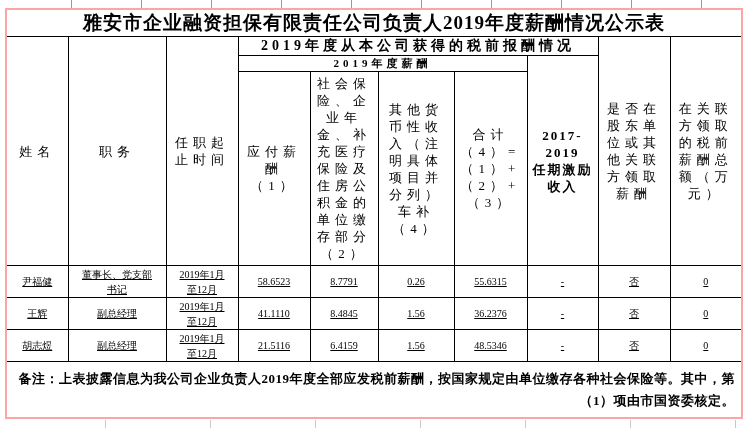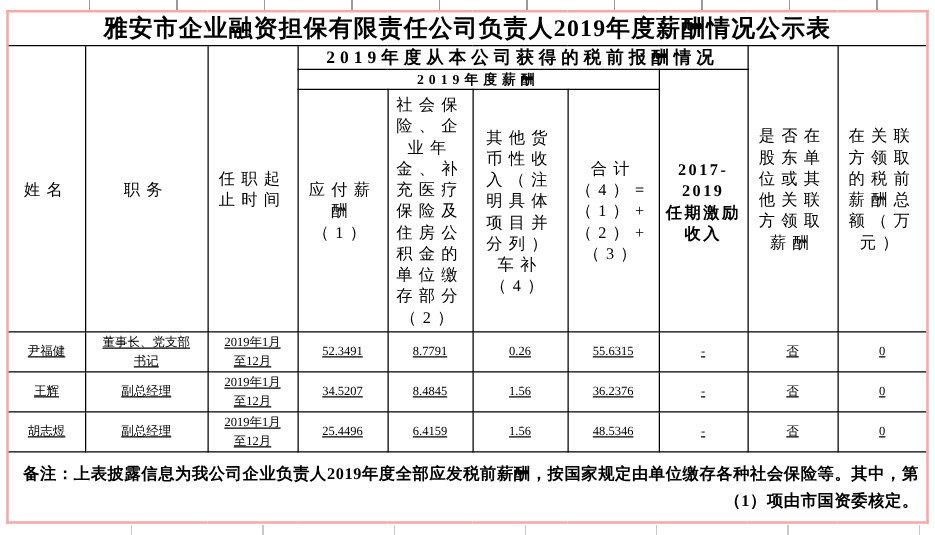--- a/index.html
+++ b/index.html
@@ -124,49 +124,49 @@
 （2）+
 （3）</td>
     </tr>
 
     <tr class="data-row">
       <td>尹福健</td>
       <td class="pre">董事长、党支部
 书记</td>
       <td class="pre">2019年1月
 至12月</td>
-      <td>52.3491</td>
+      <td>58.6523</td>
       <td>8.7791</td>
       <td>0.26</td>
       <td>55.6315</td>
       <td>-</td>
       <td>否</td>
       <td>0</td>
     </tr>
 
     <tr class="data-row">
       <td>王辉</td>
       <td class="pre">副总经理</td>
       <td class="pre">2019年1月
 至12月</td>
-      <td>34.5207</td>
+      <td>41.1110</td>
       <td>8.4845</td>
       <td>1.56</td>
       <td>36.2376</td>
       <td>-</td>
       <td>否</td>
       <td>0</td>
     </tr>
 
     <tr class="data-row">
       <td>胡志煜</td>
       <td class="pre">副总经理</td>
       <td class="pre">2019年1月
 至12月</td>
-      <td>25.4496</td>
+      <td>21.5116</td>
       <td>6.4159</td>
       <td>1.56</td>
       <td>48.5346</td>
       <td>-</td>
       <td>否</td>
       <td>0</td>
     </tr>
 
     <tr class="note-row">
       <td colspan="10">备注：上表披露信息为我公司企业负责人2019年度全部应发税前薪酬，按国家规定由单位缴存各种社会保险等。其中，第（1）项由市国资委核定。</td>

